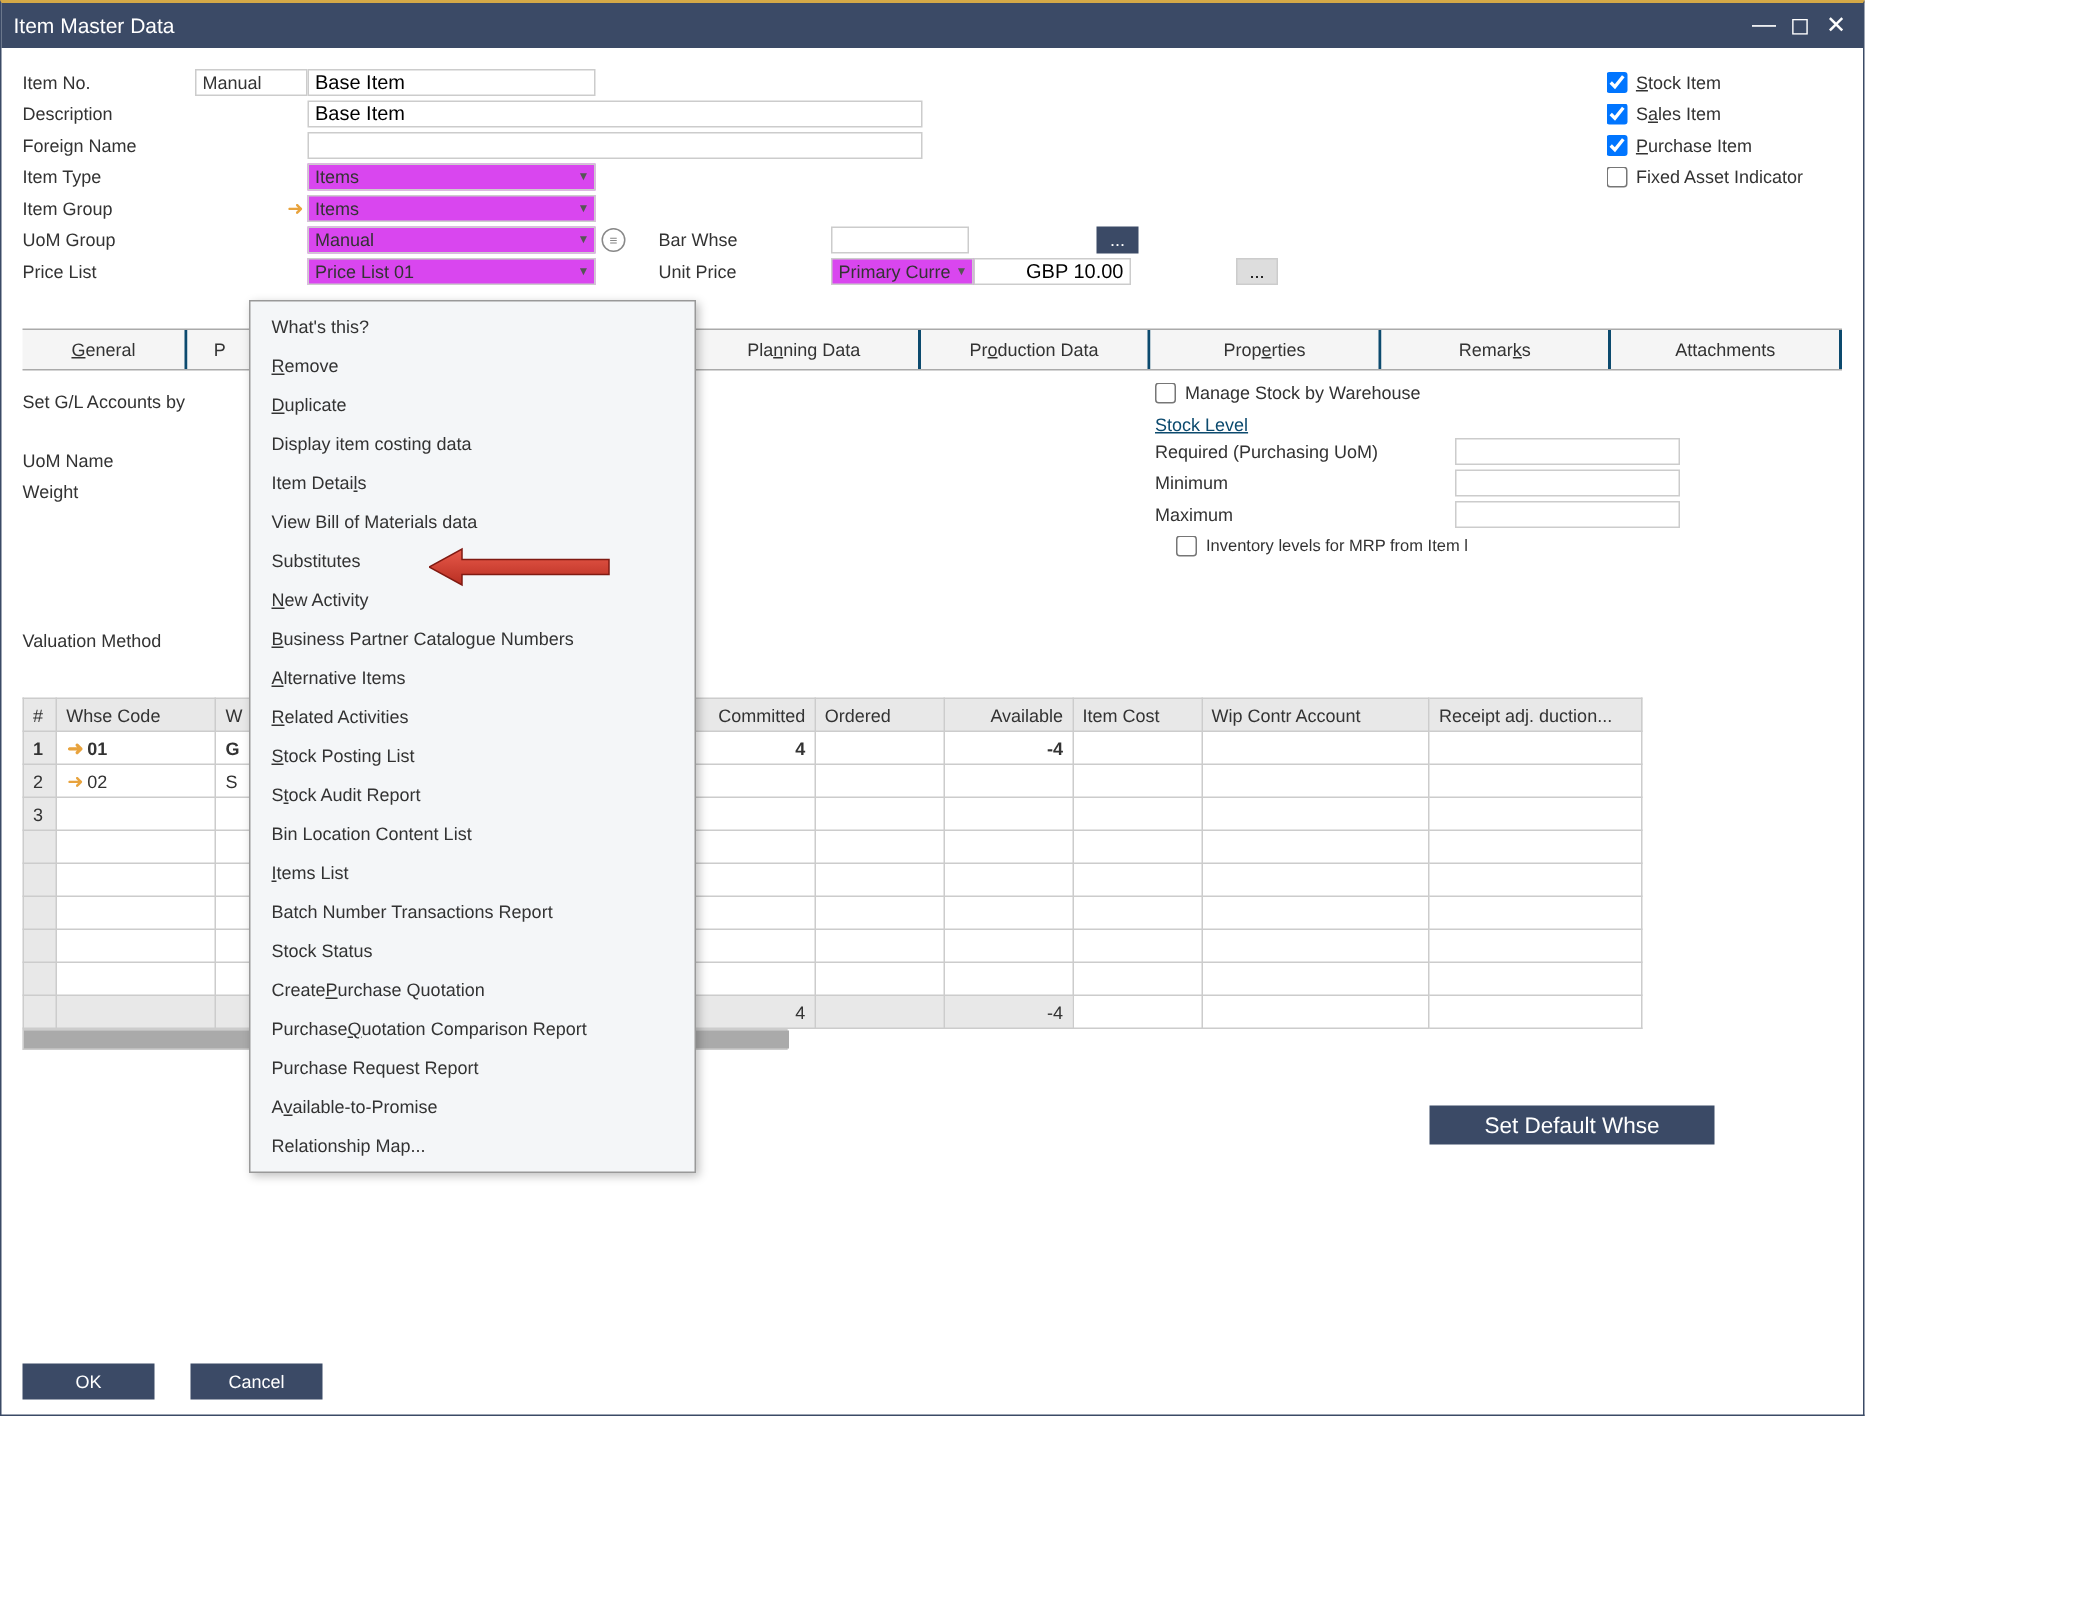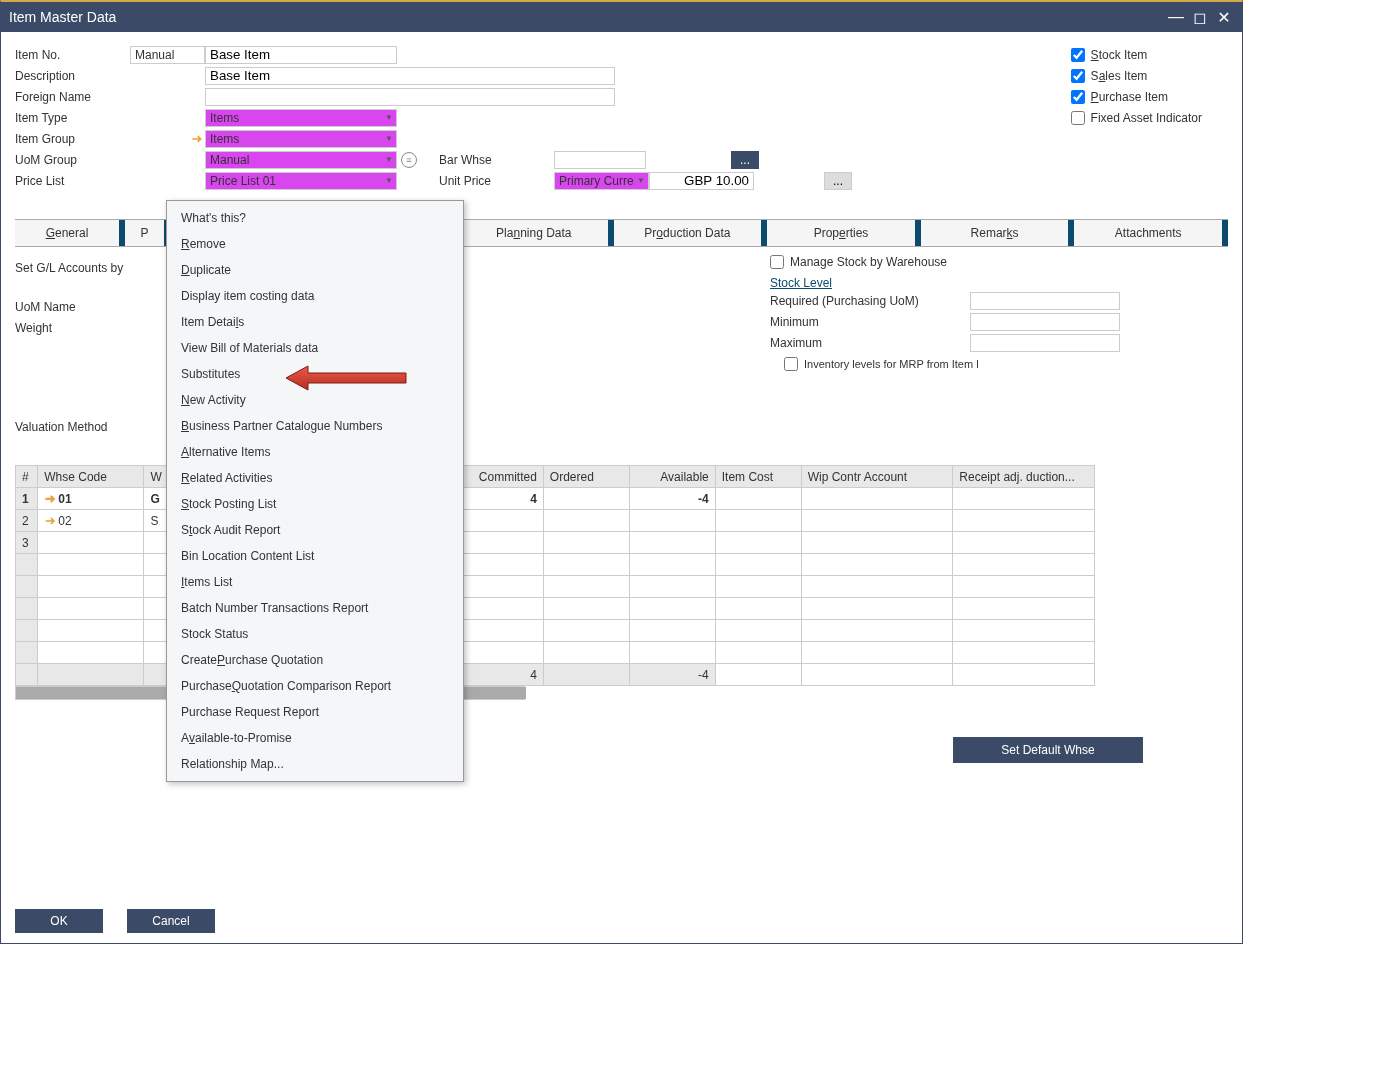--- a/index.html
+++ b/index.html
@@ -13,24 +13,24 @@
   .form-label { width: 115px; text-align: left; }
   .manual-box { width: 75px; border: 1px solid #ccc; padding: 1px 4px; background: #fff; }
   .text-input { border: 1px solid #ccc; padding: 1px 4px; height: 18px; background: #fff; }
   .dropdown { width: 192px; border: 1px solid #ccc; padding: 1px 4px; height: 18px; background: #d946ef; display: flex; align-items: center; position: relative; }
   .dropdown::after { content: "▼"; position: absolute; right: 3px; font-size: 8px; color: #555; }
   .link-arrow { color: #e8a33d; font-size: 13px; margin-right: 2px; display:inline-block; width:12px; text-align:center; }
   .right-checks { position: absolute; right: 40px; top: 42px; }
   .check-row { display: flex; align-items: center; height: 21px; gap: 6px; }
   .check-row input { width: 14px; height: 14px; }
   .tabs { display: flex; border-top: 1px solid #aaa; border-bottom: 1px solid #aaa; margin-top: 28px; }
-  .tab { padding: 6px 0; text-align:center; border-right: 6px solid #0c4a6e; background: #f5f5f5; cursor: pointer; flex:1; }
+  .tab { padding: 6px 0; text-align:center; border-right: 2px solid #0c4a6e; background: #f5f5f5; cursor: pointer; flex:1; }
   .tab-area { padding: 10px 0; position:relative; min-height:430px; }
   .stock-level-link { color: #0c4a6e; text-decoration: underline; cursor: pointer; }
-  .btn-small { background: #3b4a66; color: #fff; border: none; padding: 4px 14px; cursor: pointer; font-size: 12px; }
+  .btn-small { background: #3b4a66; color: #fff; border: none; padding: 4px 14px; cursor: pointer; font-size: 15px; }
   .btn-main { background: #3b4a66; color: #fff; border: none; width: 88px; height: 24px; cursor: pointer; font-size: 12px; }
   .btn-dots { background: #3b4a66; color:#fff; border:none; width:28px; height:18px; font-size:12px; line-height:1; cursor:pointer; }
   .btn-dots-grey { background:#ddd; border:1px solid #ccc; width:28px; height:18px; font-size:12px; cursor:pointer; }
   .context-menu { position: absolute; left: 165px; top: 198px; width: 298px; background: #f4f6f8; border: 1px solid #999; box-shadow: 2px 2px 6px rgba(0,0,0,0.25); z-index: 100; padding: 4px 0; }
   .context-item { padding: 4px 14px; cursor: pointer; height: 26px; display:flex; align-items:center; }
   .arrow-annotation { position: absolute; left: 285px; top: 361px; z-index: 101; pointer-events: none; }
   .table { border-collapse: collapse; width: 1080px; }
   .table th, .table td { border: 1px solid #ccc; padding: 3px 6px; height: 22px; font-weight: normal; text-align: left; background:#fff; }
   .table th { background: #e8e8e8; }
   .table td.num { text-align:right; }

